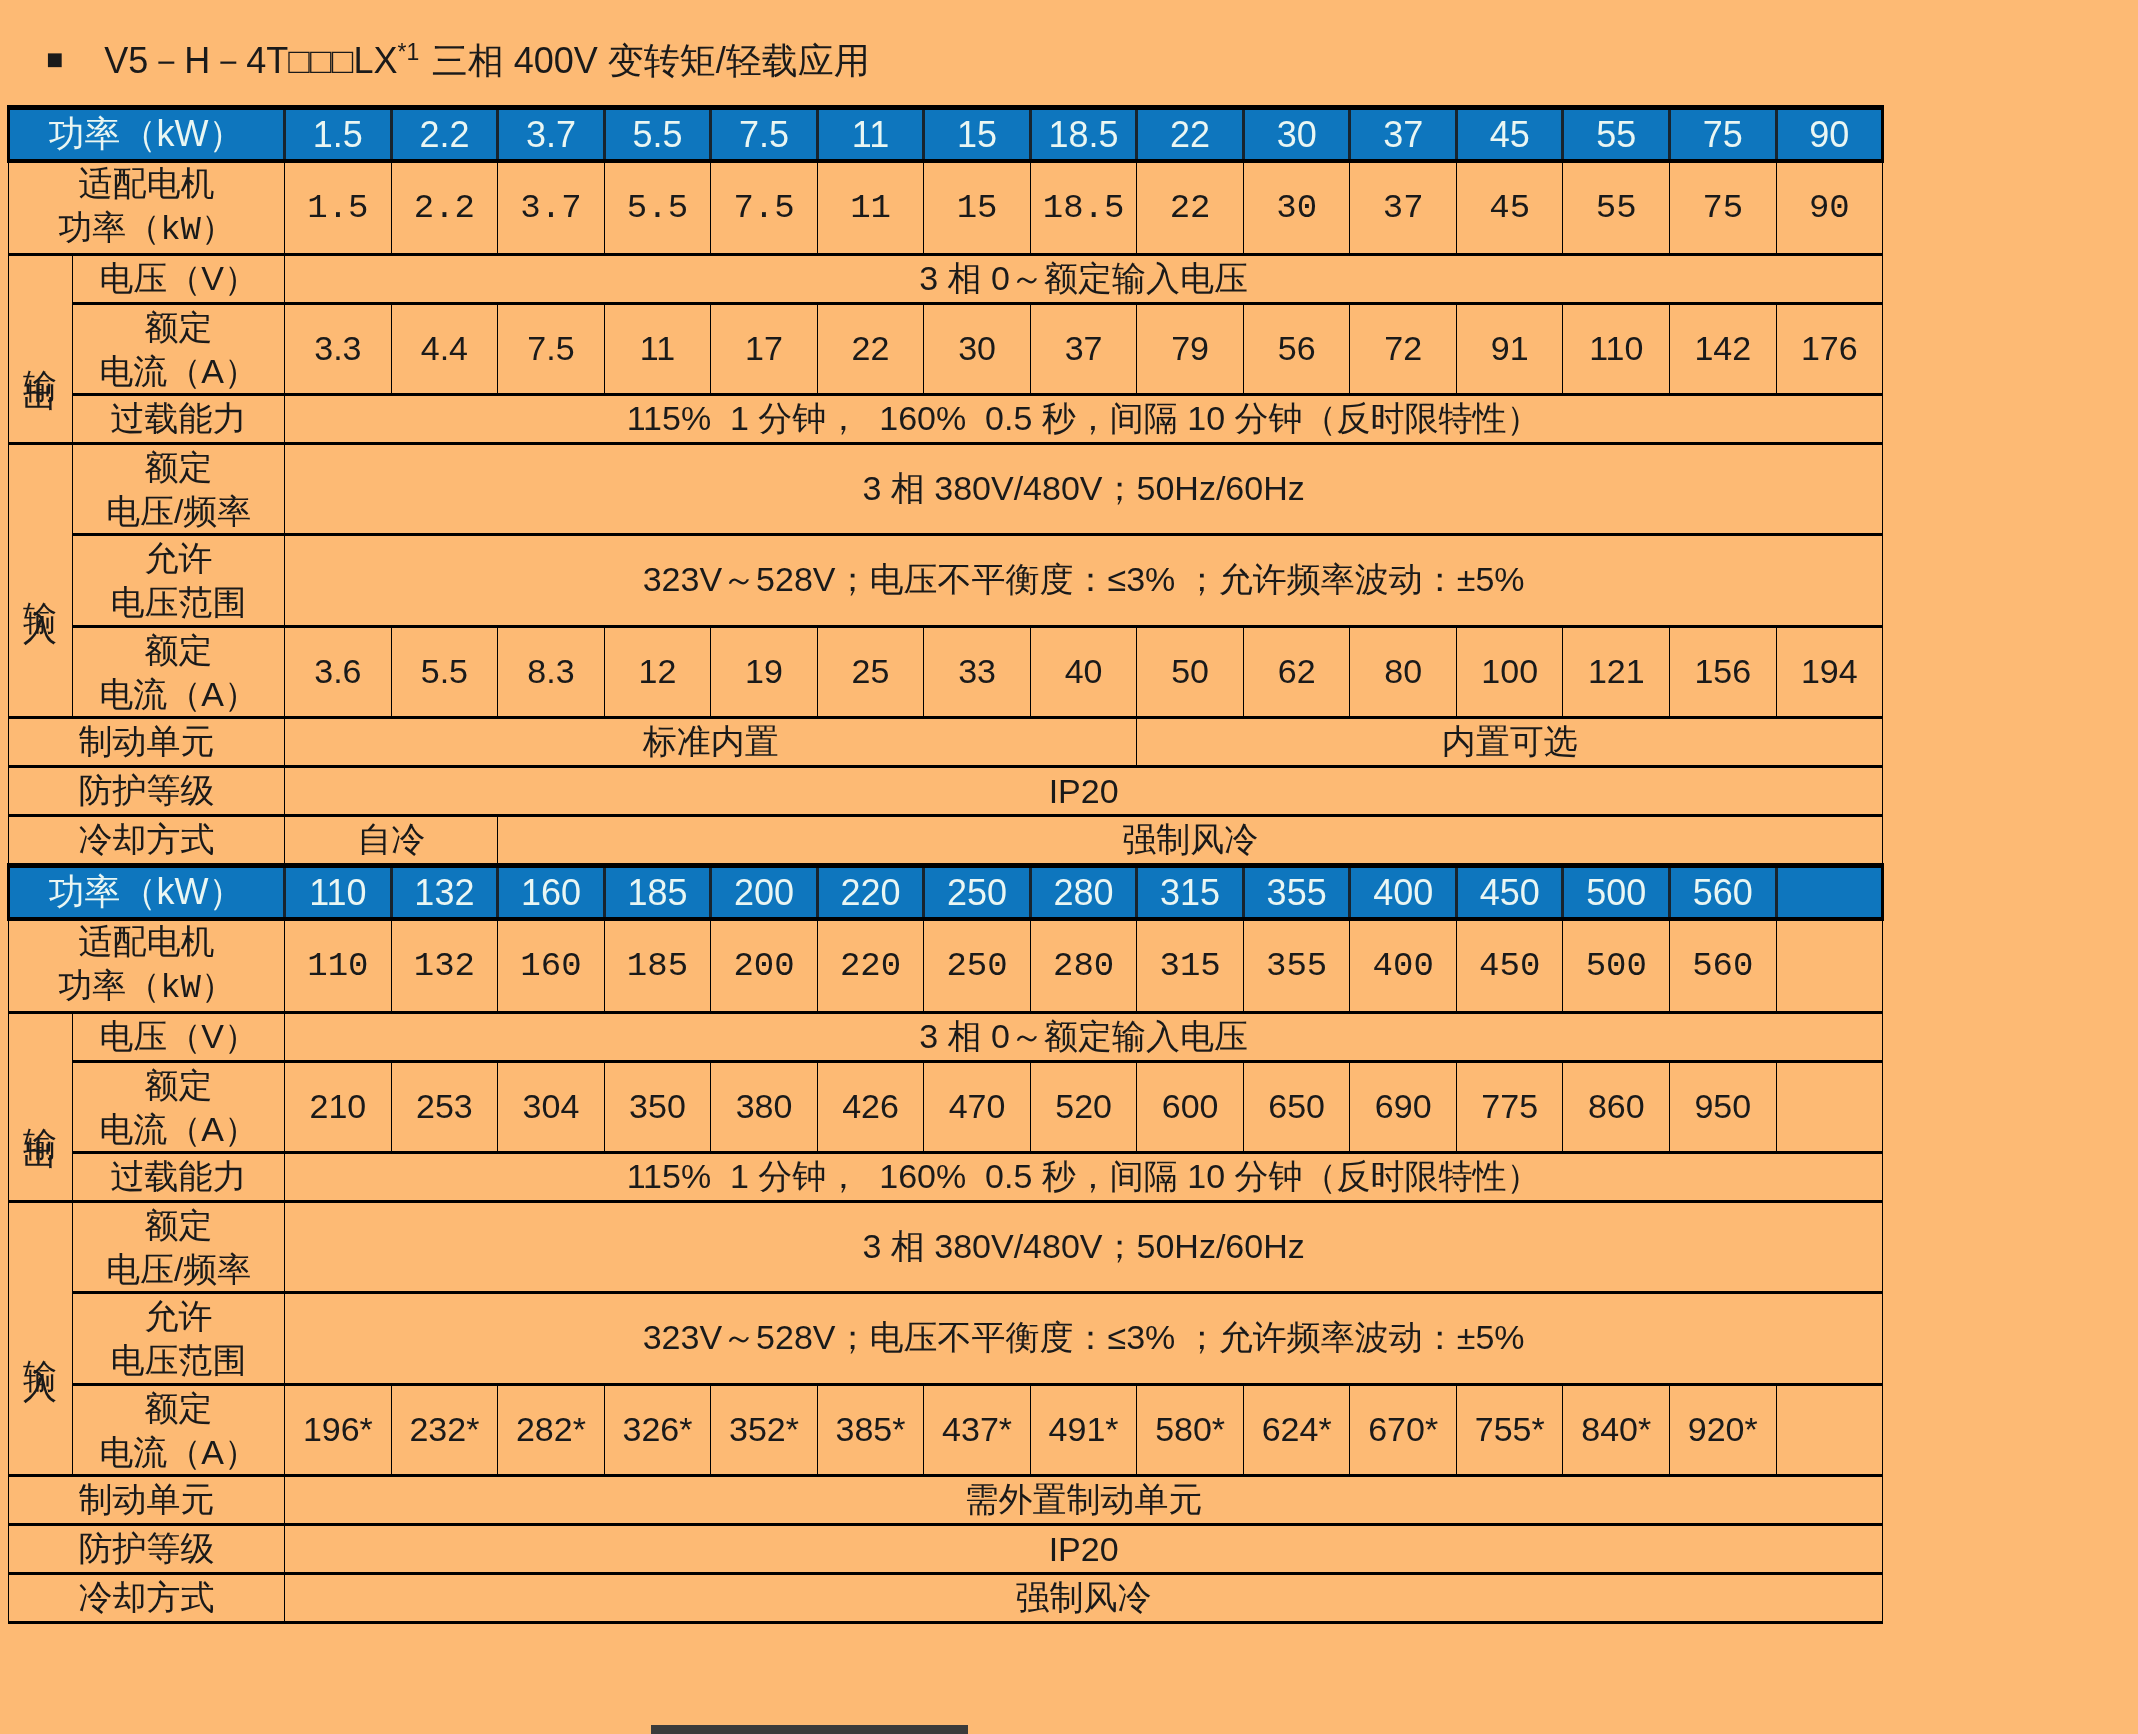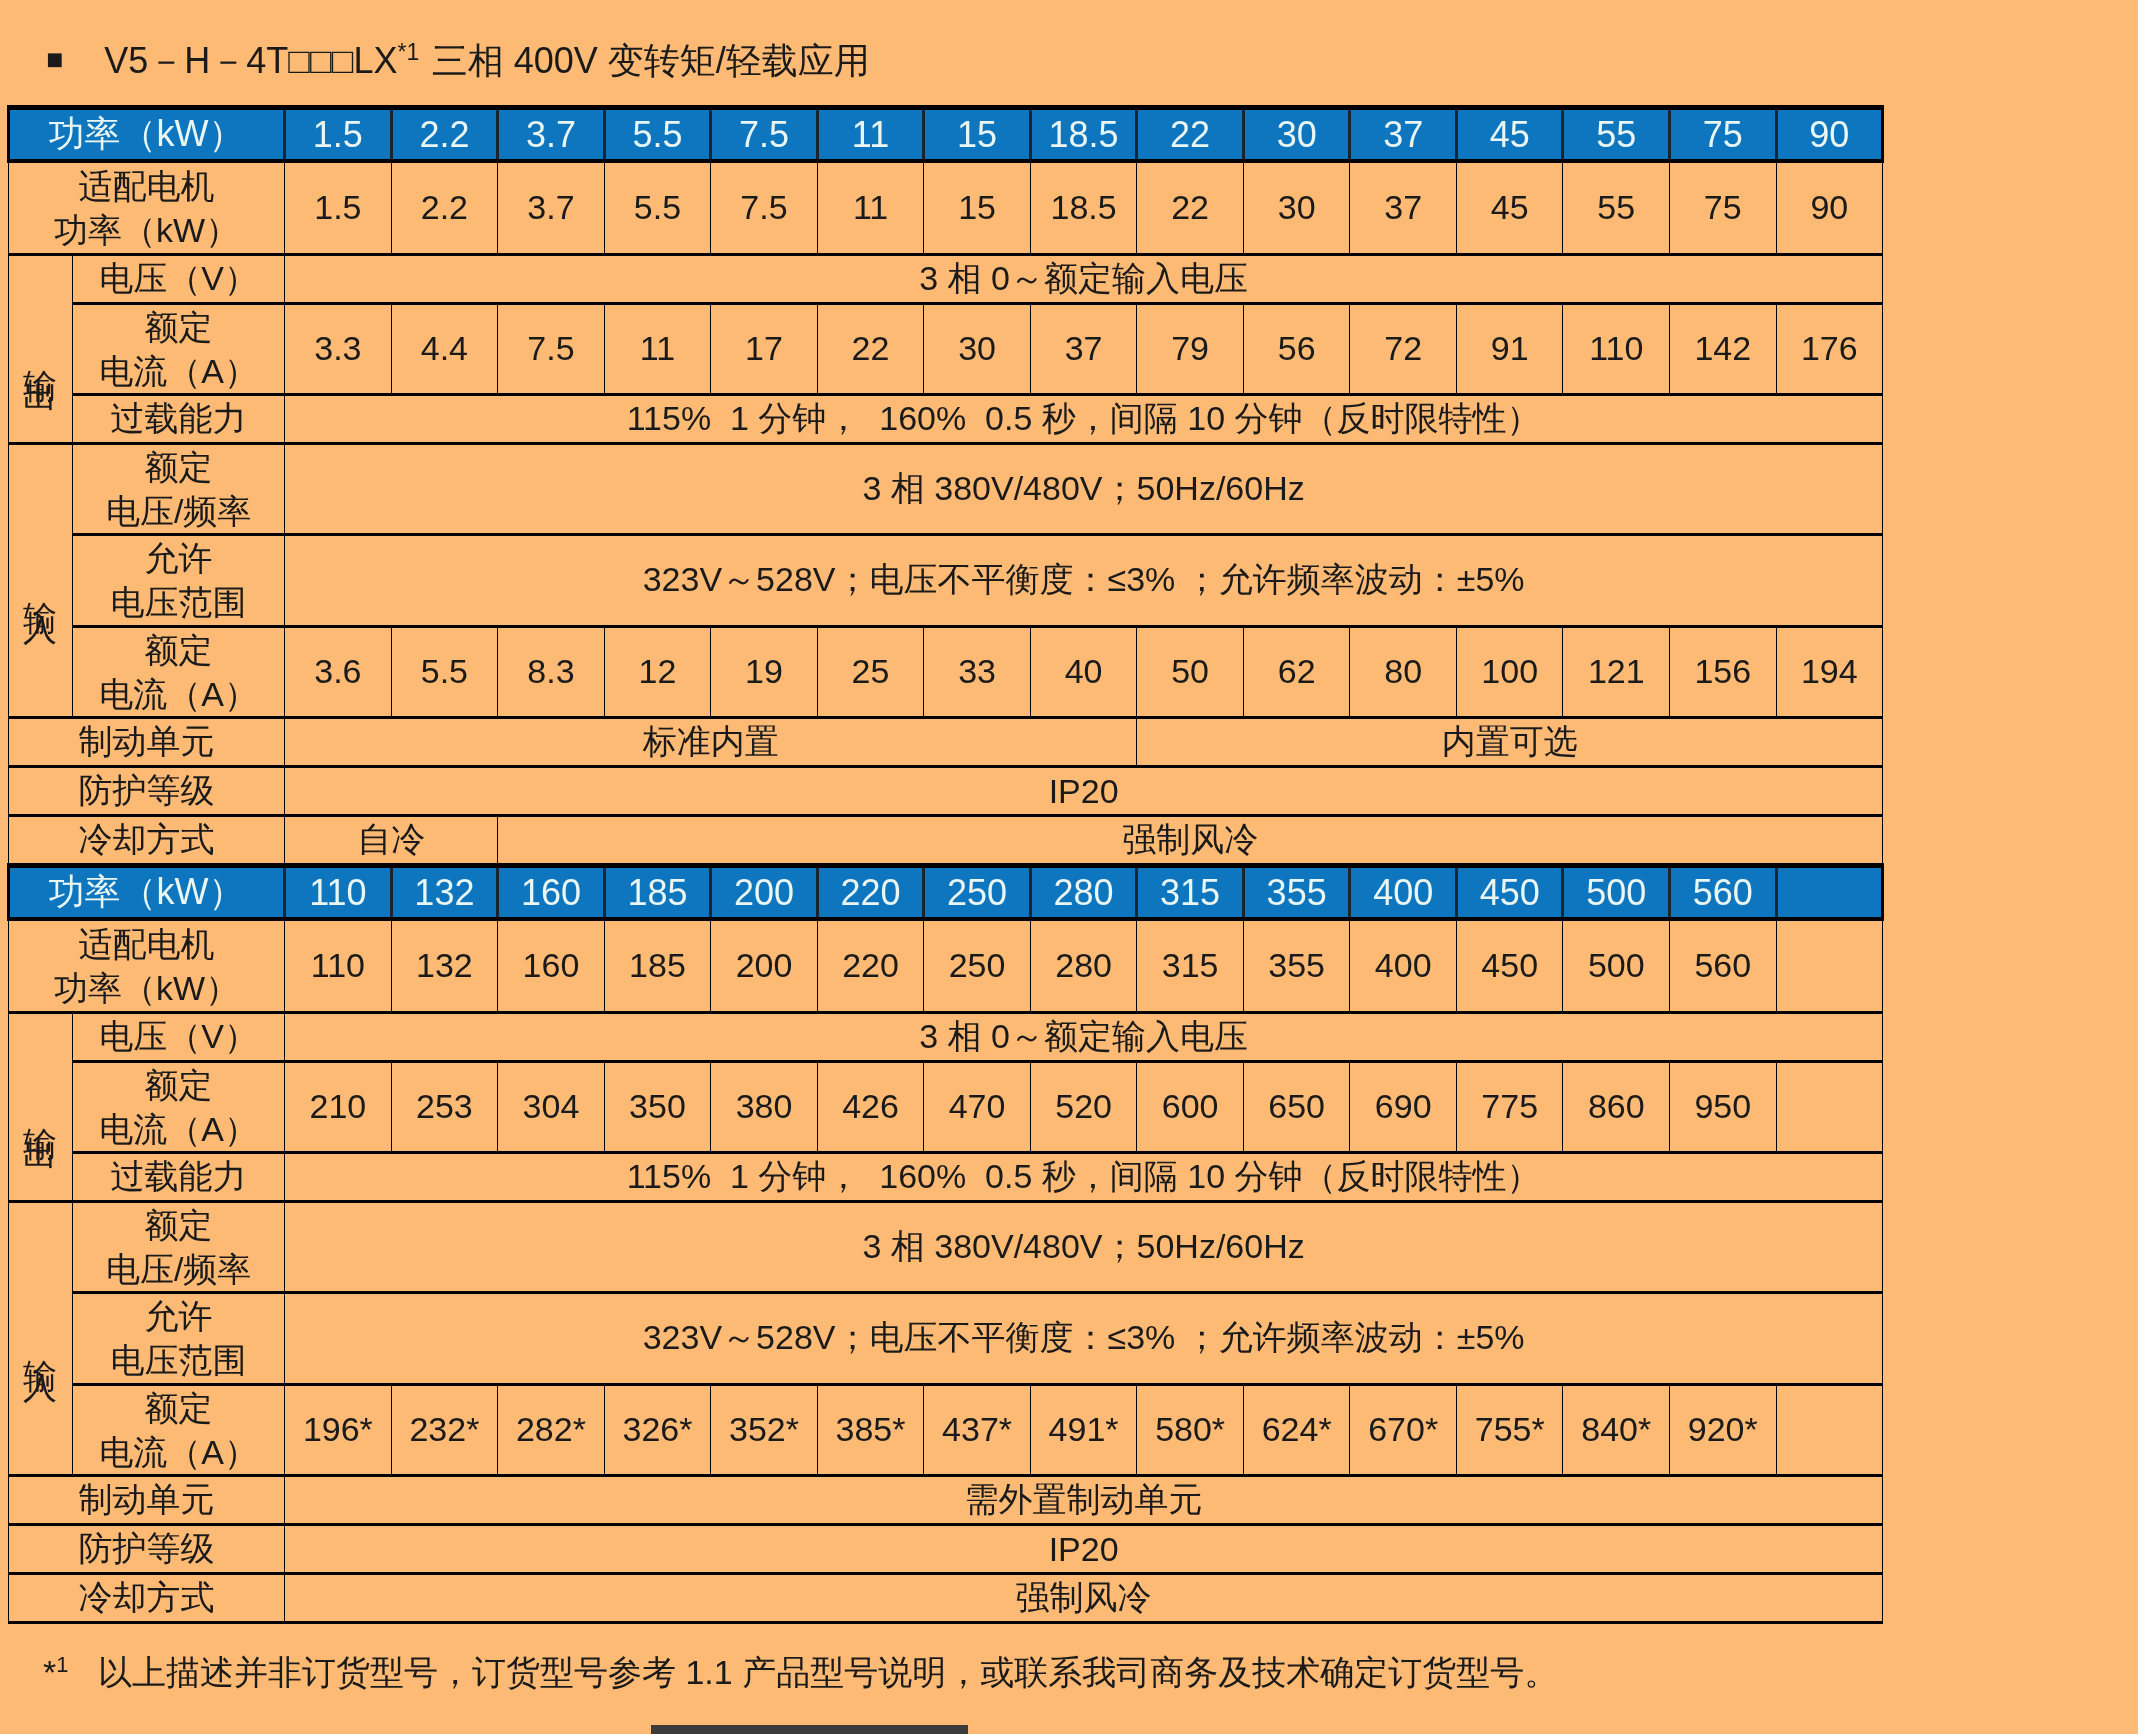--- a/index.html
+++ b/index.html
@@ -33,21 +33,21 @@
     color: var(--header-text, #E9F6F3);
     border-left: 3.6px solid var(--header-divider, #18242E);
     border-right: 3.6px solid var(--header-divider, #18242E);
     border-top: 5.3px solid #000; border-bottom: 4.5px solid #000;
     font-size: 36px;
   }
   tr.hdr td:first-child { border-left: 3.6px solid #000; }
   tr.hdr td:last-child  { border-right: 3.6px solid #000; }
 
   .r-hdr   { height: 53px; }
-  .r-motor { height: 93px; }
+  .r-motor { height: 93px; font-family: Liberation Mono, monospace; }
   .r-volt  { height: 46px; }
   .r-cur   { height: 89px; }
   .r-over  { height: 46px; }
   .r-vf    { height: 89px; }
   .r-rng   { height: 89px; }
   .r-icur  { height: 89px; }
   .r-brk   { height: 48px; }
   .r-prot  { height: 46px; }
   .r-cool  { height: 46px; font-family: Liberation Mono, monospace; }
 
@@ -352,20 +352,17 @@
     </tr>
 
     <tr class="r-cool">
       <td colspan="2">冷却方式</td>
       <td colspan="15" class="wide">强制风冷</td>
     </tr>
   </tbody>
     </table>
 
 
-  <div class="footnote fn2">
-    <span class="marker"><span>*</span><sup>1</sup></span><span>以上描述并非订货型号，订货型号参考 1.1 产品型号说明，或联系我司商务及技术确定订货型号。</span>
-  </div>
 
   <div class="footer-bar"></div>
 
 </div>
 
 
 </body></html>

